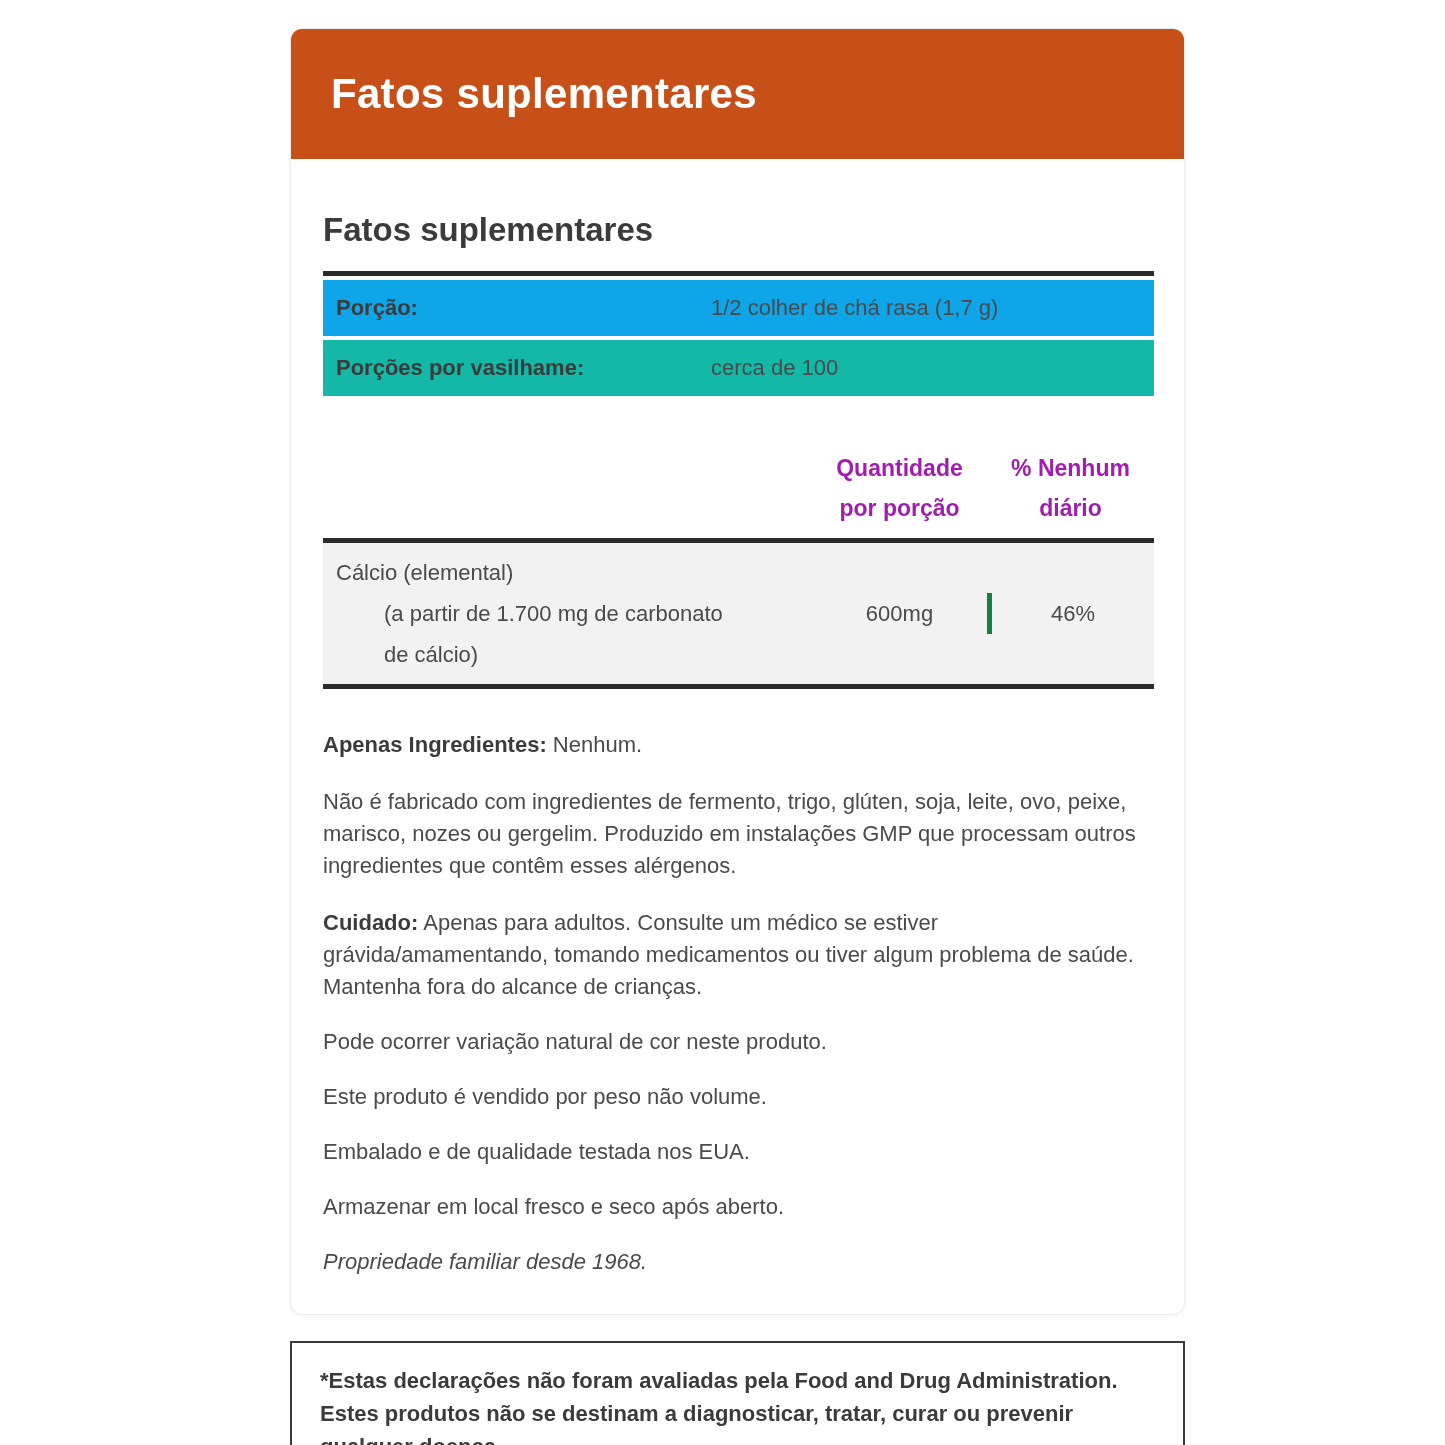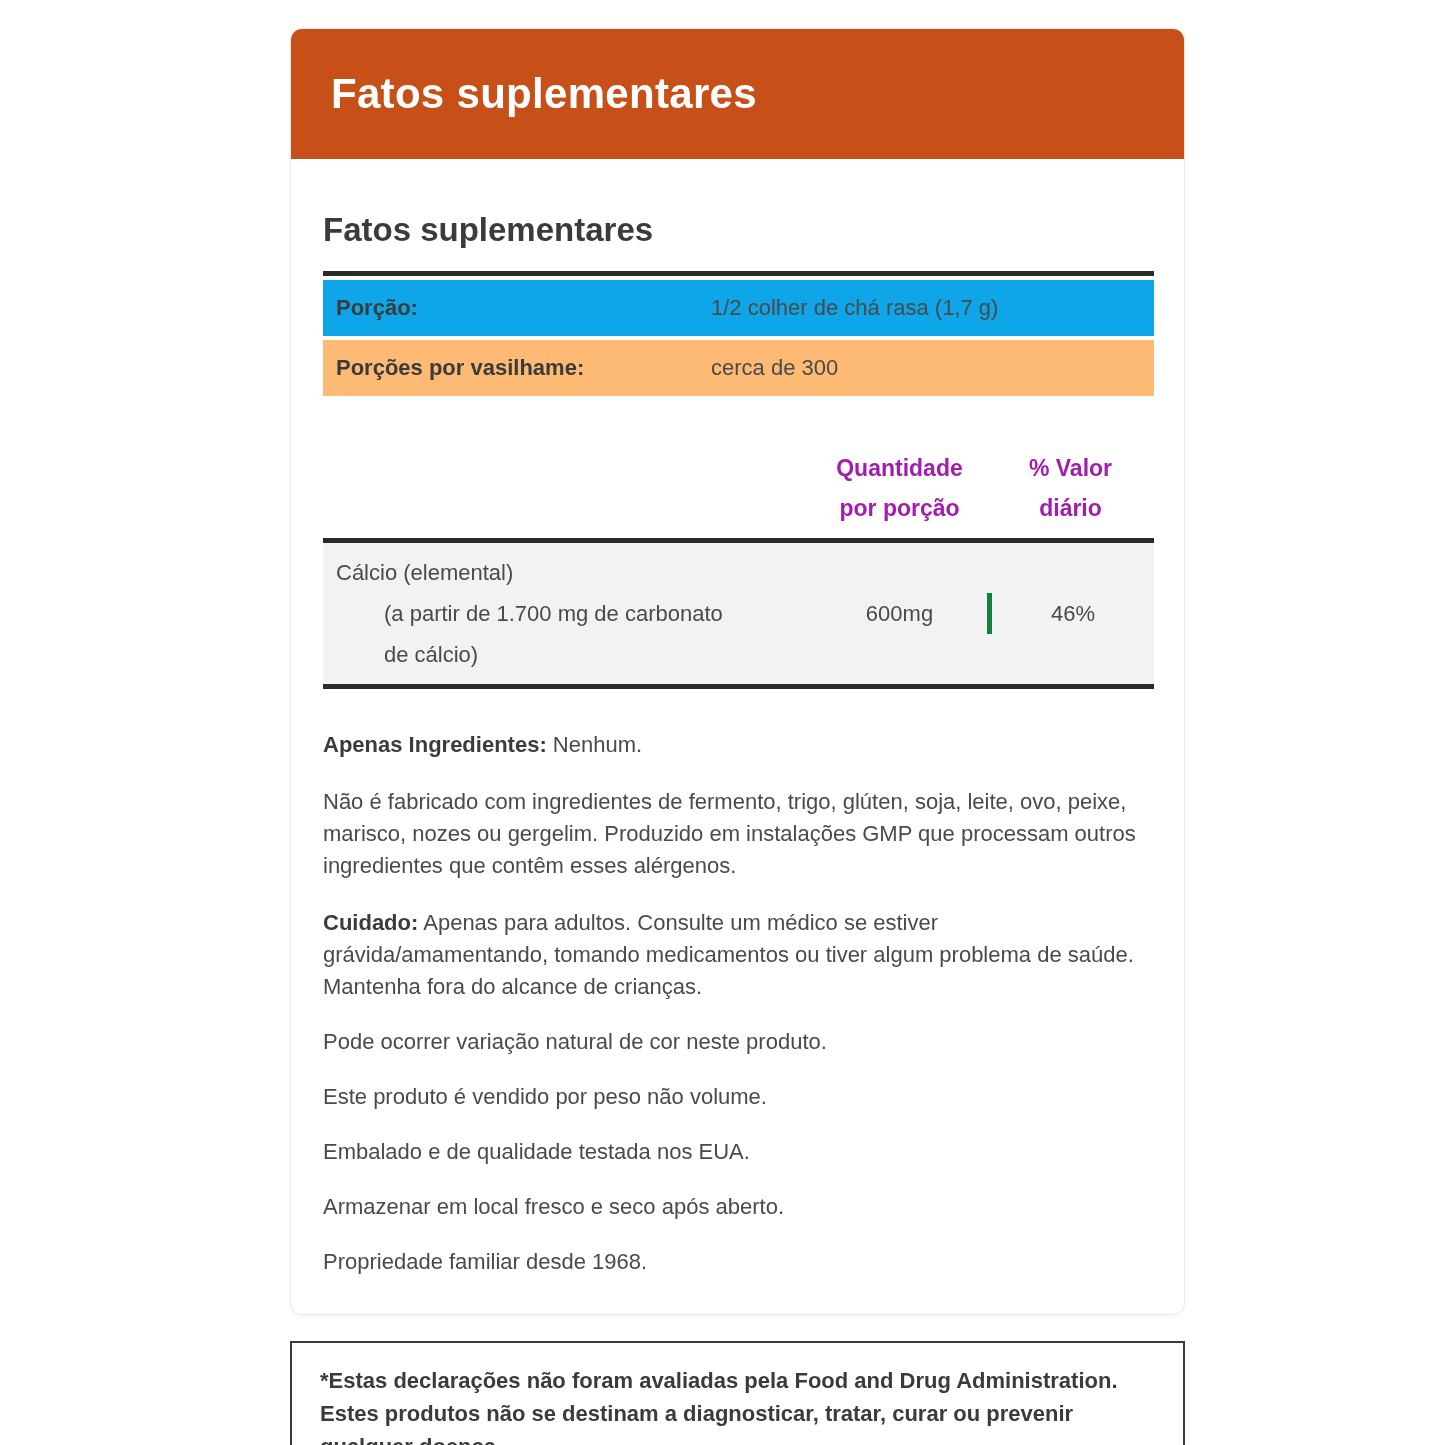--- a/index.html
+++ b/index.html
@@ -45,21 +45,21 @@
 
   .thick-rule { height: 5px; background: #2b2b2b; }
 
   .serving-row {
     display: flex;
     align-items: center;
     height: 56px;
     margin-top: 4px;
     font-size: 22px;
   }
-  .serving-row.alt { background: #fdba74; }
+  .serving-row.alt { background: #14b8a6; }
   .serving-row.first { background: #0ea5e9; }
   .serving-label { width: 388px; padding-left: 13px; font-weight: bold; color: #3b3b3b; }
   .serving-value { color: #4a4a4a; }
 
   .col-headers {
     display: flex;
     margin-top: 52px;
     margin-bottom: 10px;
     font-size: 23px;
     font-weight: bold;
@@ -90,21 +90,21 @@
     width: 167px;
     display: flex; align-items: center; justify-content: center;
     border-left: 5px solid #15803d;
   }
 
   .other-line { margin-top: 40px; font-size: 22px; line-height: 32px; color: #4a4a4a; }
   .bold-label { font-weight: bold; color: #3b3b3b; }
 
   .para { margin-top: 25px; font-size: 22px; line-height: 32px; color: #4a4a4a; }
   .note { margin-top: 23px; font-size: 22px; line-height: 32px; color: #4a4a4a; }
-  .family-note { }
+  .family-note { font-style: italic; }
 
   .disclaimer-box {
     margin-left: 290px;
     margin-top: 26px;
     width: 895px;
     border: 2px solid #3a3a3a;
     padding: 21px 28px;
   }
   .disclaimer-text {
     font-size: 22px;
@@ -130,31 +130,31 @@
 
       <div class="thick-rule"></div>
 
       <div class="serving-row first">
         <div class="serving-label">Porção:</div>
         <div class="serving-value">1/2 colher de chá rasa (1,7 g)</div>
       </div>
 
       <div class="serving-row alt">
         <div class="serving-label">Porções por vasilhame:</div>
-        <div class="serving-value">cerca de 300</div>
+        <div class="serving-value">cerca de 100</div>
       </div>
 
       <div class="col-headers">
         <div class="col-spacer"></div>
         <div class="amount-col">
           <div>Quantidade</div>
           <div>por porção</div>
         </div>
         <div class="dv-col">
-          <div>% Valor</div>
+          <div>% Nenhum</div>
           <div>diário</div>
         </div>
       </div>
 
       <div class="thick-rule"></div>
 
       <div class="nutrient-row">
         <div class="nutrient-name-cell">
           <div>Cálcio (elemental)</div>
           <div class="nutrient-detail">(a partir de 1.700 mg de carbonato</div>

